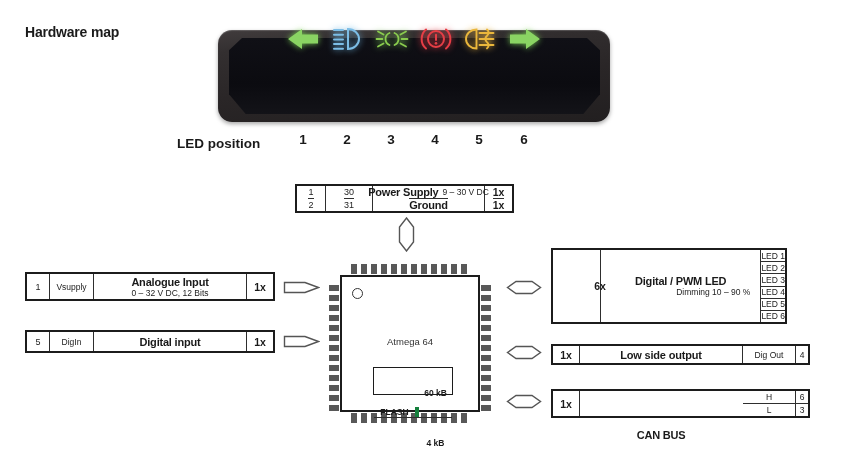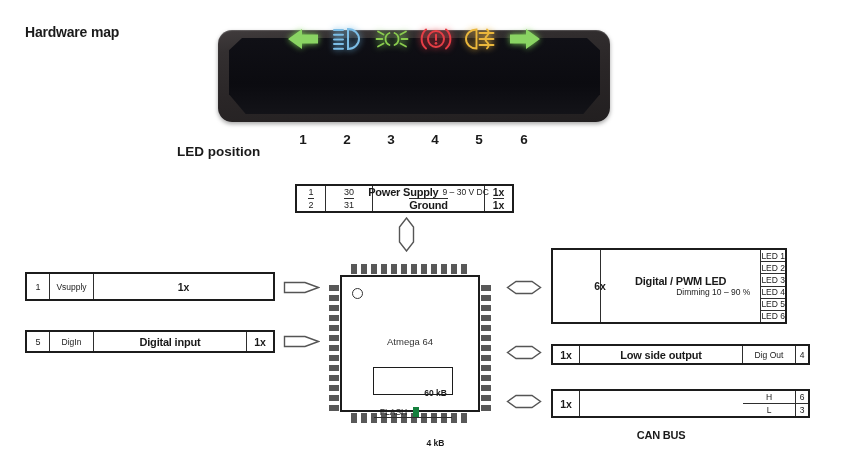--- a/index.html
+++ b/index.html
@@ -52,21 +52,21 @@
   .pin-strip-top { top:264px; } .pin-strip-bottom { top:413px; }
   .pin-strip-left, .pin-strip-right { top:285px; width:10px; height:126px;
     background:repeating-linear-gradient(180deg,#585858 0 6px, transparent 6px 10px); }
   .pin-strip-left { left:329px; } .pin-strip-right { left:481px; }
   .mcu-dot { left:352px; top:288px; width:11px; height:11px; border:1.5px solid #333; border-radius:50%; background:#fff; }
   .mcu-name { left:340px; top:318px; width:140px; text-align:center; font-size:13px; color:#222; letter-spacing:-0.2px; }
   .mcu-model { left:340px; top:336px; width:140px; text-align:center; font-size:9.5px; color:#333; }
   .mem-tbl { left:373px; top:367px; width:80px; height:28px; border:1.5px solid #1c1c1c; display:flex; flex-direction:column; background:#fff; }
   .mem-tbl .r { flex:1; display:flex; border-top:1px solid #2e2e2e; }
   .mem-tbl .r:first-child { border-top:none; }
-  .mem-tbl .c1 { width:45px; border-right:6px solid #15803d; display:flex; align-items:center; justify-content:center; font-weight:normal; font-size:8.5px;margin-top:39px; }
+  .mem-tbl .c1 { width:45px; border-right:4px solid #15803d; display:flex; align-items:center; justify-content:center; font-weight:bold; font-size:8.5px;margin-top:39px; }
   .mem-tbl .c2 { flex:1; display:flex; align-items:center; justify-content:center; font-weight:bold; font-size:8.5px; }
 
   .conn { position:absolute; }
   svg { display:block; }
 </style>
 </head>
 <body>
 
 <div id="canvas">
 
@@ -110,21 +110,21 @@
       <path d="M13.5,3.5 a10.5,9.5 0 0 0 0,19 z"></path>
       <path d="M16.5,7 h14 M16.5,13 h14 M16.5,19 h14"></path>
       <path d="M24,3.5 c2.2,2 2.2,4.2 0,6.3 c-2.2,2 -2.2,4.2 0,6.3 c2.2,2 2.2,4.2 0,6.3"></path>
     </g>
   </svg>
 
   <svg class="led-icon glow-green" style="left:507px;" viewBox="0 0 34 26">
     <polygon points="33,13 19,3 19,8.5 3,8.5 3,17.5 19,17.5 19,23" fill="#8ad463"></polygon>
   </svg>
 
-  <div class="abs led-pos-label" style="left:177px; top:144px;">LED position</div>
+  <div class="abs led-pos-label" style="left:177px; top:136px;">LED position</div>
   <div class="abs led-num" style="left:293px; top:132px;">1</div>
   <div class="abs led-num" style="left:337px; top:132px;">2</div>
   <div class="abs led-num" style="left:381px; top:132px;">3</div>
   <div class="abs led-num" style="left:425px; top:132px;">4</div>
   <div class="abs led-num" style="left:469px; top:132px;">5</div>
   <div class="abs led-num" style="left:514px; top:132px;">6</div>
 
   <div class="blk" style="left:295px; top:184px; width:219px; height:29px;">
     <div class="cell rows" style="width:29px; padding:0;">
       <div class="t-pin">1</div>
@@ -153,20 +153,24 @@
     <polygon points="8.5,1 15.5,10 15.5,25 8.5,34 1.5,25 1.5,10" fill="#fff" stroke="#555" stroke-width="1.4"></polygon>
   </svg>
 
   <div class="blk" style="left:25px; top:272px; width:250px; height:29px;">
     <div class="cell" style="width:23px;">
         <span class="t-pin">1</span>
       </div>
     <div class="cell" style="width:44px;">
         <span class="t-small">Vsupply</span>
       </div>
+    <div class="cell" style="width:153px;">
+      <span class="t-bold">Analogue Input</span>
+      <span class="t-small">0 – 32 V DC, 12 Bits</span>
+    </div>
     <div class="cell" style="flex:1;">
         <span class="t-count">1x</span>
       </div>
   </div>
 
   <div class="blk" style="left:25px; top:330px; width:250px; height:23px;">
     <div class="cell" style="width:23px;">
         <span class="t-pin">5</span>
       </div>
     <div class="cell" style="width:44px;">

